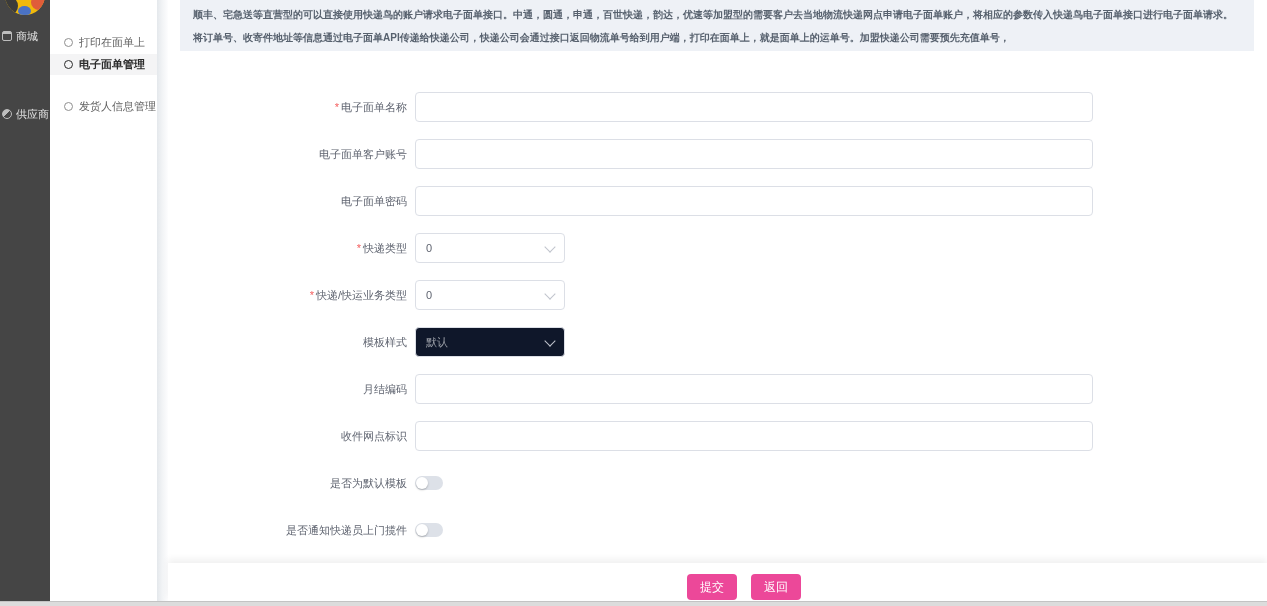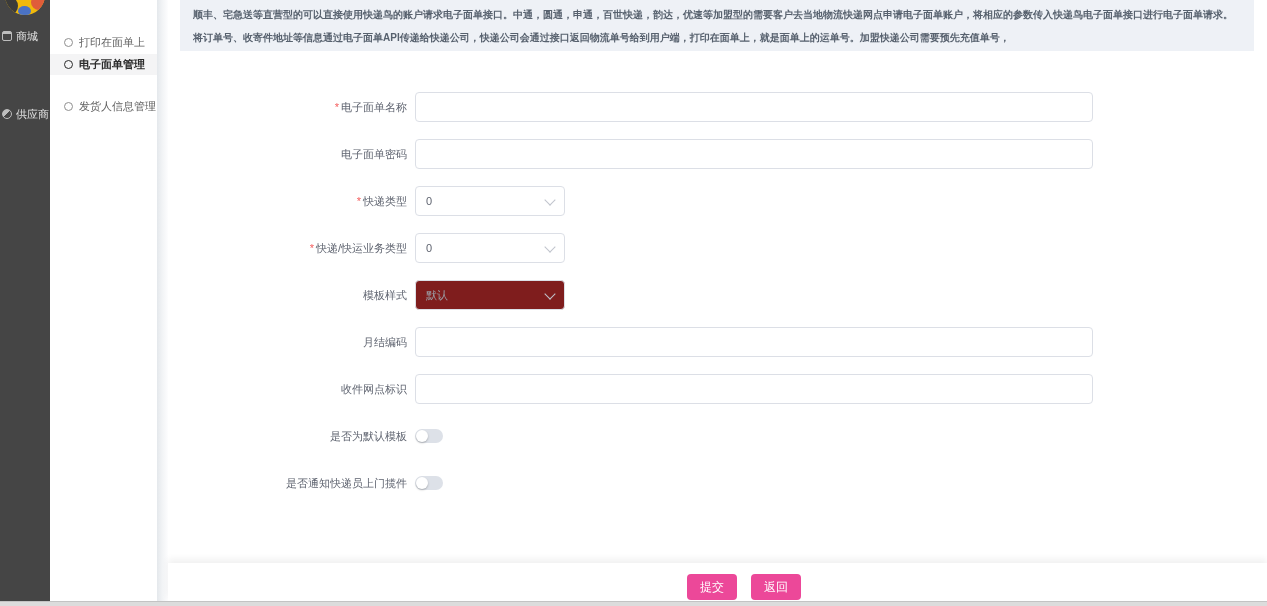--- a/index.html
+++ b/index.html
@@ -44,21 +44,21 @@
   .row{display:flex;align-items:center;height:30px;margin-bottom:17px;}
   .row .label{flex:none;width:247px;text-align:right;padding-right:8px;box-sizing:border-box;
     font-size:11px;color:#5f6470;white-space:nowrap;}
   .star{color:#f45c5c;margin-right:2px;}
   .text-input{width:678px;height:30px;box-sizing:border-box;border:1px solid #dcdfe6;border-radius:4px;
     padding:0 10px;font-size:11px;color:#333;background:#fff;outline:none;font-family:inherit;}
   .select{position:relative;width:150px;height:30px;box-sizing:border-box;border:1px solid #dcdfe6;border-radius:4px;
     background:#fff;display:flex;align-items:center;padding:0 24px 0 10px;font-size:11px;color:#5f6470;cursor:pointer;}
   .select .chev{position:absolute;right:10px;top:50%;width:7px;height:7px;margin-top:-5px;
     border-right:1.5px solid #c0c4cc;border-bottom:1.5px solid #c0c4cc;transform:rotate(45deg);}
-  .select.disabled{background:#7f1d1d;color:#9a9ea6;cursor:not-allowed;}
+  .select.disabled{background:#0f172a;color:#9a9ea6;cursor:not-allowed;}
   .switch{position:relative;width:28px;height:14px;border-radius:7px;background:#dde1e8;cursor:pointer;}
   .switch .knob{position:absolute;left:1px;top:1px;width:12px;height:12px;border-radius:50%;background:#fff;
     box-shadow:0 1px 2px rgba(0,0,0,0.25);}
   
   .footer{position:absolute;left:0;top:563px;width:1099px;height:38px;background:#ffffff;
     box-shadow:0 -4px 7px rgba(0,0,0,0.06);}
   .btn-group{position:absolute;left:519px;top:11px;display:flex;gap:14px;}
   .btn{height:26px;padding:0 13px;background:#ec4899;color:#fff;border:none;border-radius:4px;
     font-size:12px;cursor:pointer;font-family:inherit;line-height:26px;}
   .bottom-strip{position:absolute;left:0;top:601px;width:1267px;height:5px;background:#dcdcdc;
@@ -114,20 +114,27 @@
   <div class="form" id="form-host">
       <div class="row">
     <div class="label">
       <span class="star">*</span><span class="label-text">电子面单名称</span>
     </div>
     <input class="text-input" type="text" value="" style="">
 
   </div>
       <div class="row">
     <div class="label">
+      <span class="label-text">电子面单客户账号</span>
+    </div>
+    <input class="text-input" type="text" value="" style="">
+
+  </div>
+      <div class="row">
+    <div class="label">
       <span class="label-text">电子面单密码</span>
     </div>
     <input class="text-input" type="text" value="" style="">
 
   </div>
       <div class="row">
     <div class="label">
       <span class="star">*</span><span class="label-text">快递类型</span>
     </div>
 

